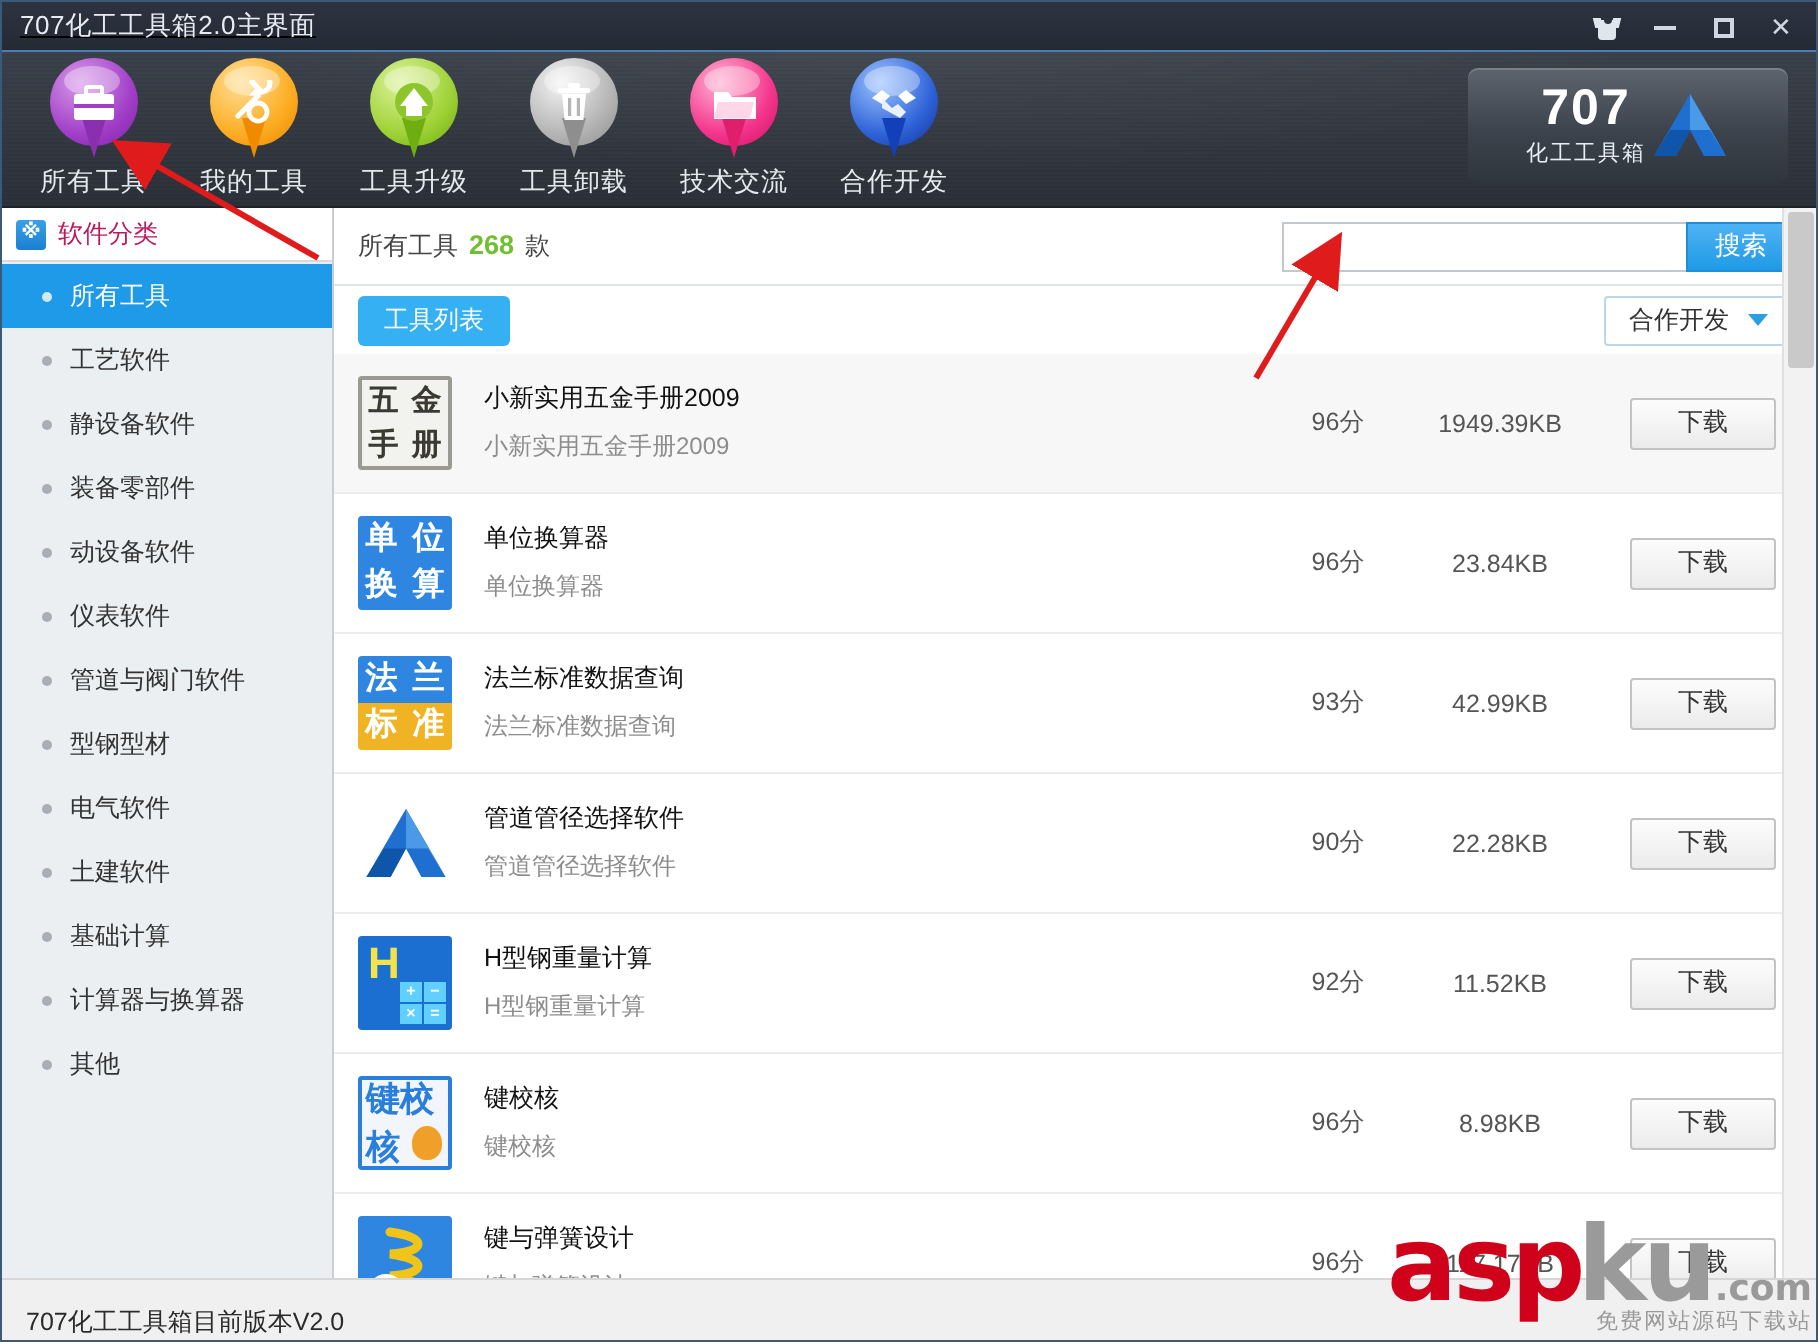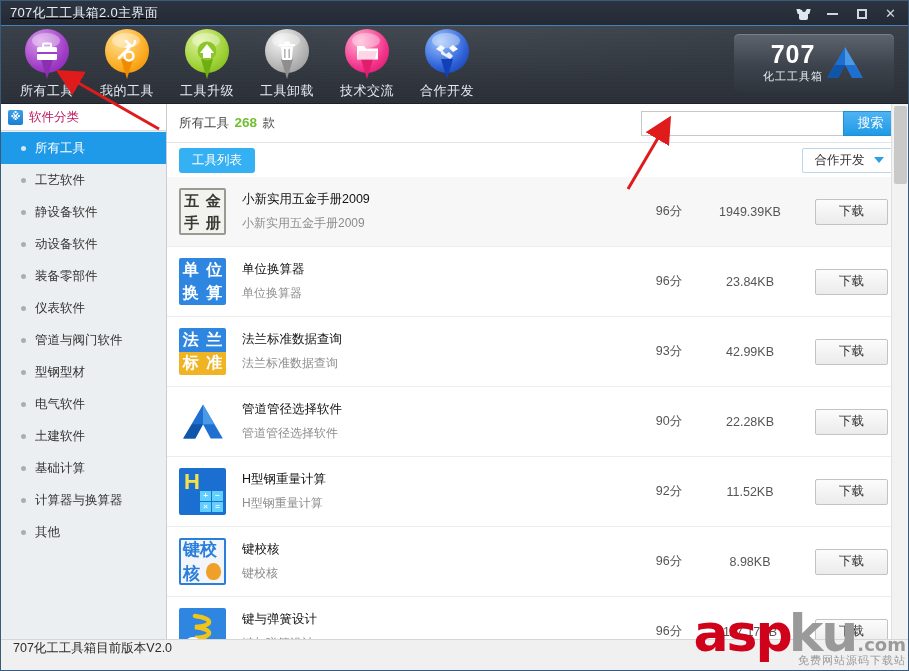--- a/index.html
+++ b/index.html
@@ -263,21 +263,21 @@
   .vscroll .thumb {
     position: absolute; left: 2px; top: 2px; width: 13px; height: 78px;
     background: #c9c9c9; border-radius: 2px;
   }
 
   
   .statusbar {
     position: absolute; left: 0; bottom: 0;
     width: 907px; height: 31px;
     background: #f0f0f0; border-top: 1px solid #d6d6d6;
-    display: flex; align-items: flex-start; padding-left: 12px;
+    display: flex; align-items: flex-end; padding-left: 12px;
   }
   .statusbar .txt { font-size: 12.5px; color: #2b2b2b; }
 
   
   .anno { position: absolute; pointer-events: none; z-index: 40; }
 
   
   .watermark {
     position: absolute; right: 2px; bottom: 2px;
     z-index: 50; pointer-events: none;
@@ -443,25 +443,25 @@
         <div class="sb-item">
           <span class="dot"></span>
           <span>工艺软件</span>
         </div>
         <div class="sb-item">
           <span class="dot"></span>
           <span>静设备软件</span>
         </div>
         <div class="sb-item">
           <span class="dot"></span>
+          <span>装备零部件</span>
+        </div>
+        <div class="sb-item">
+          <span class="dot"></span>
           <span>动设备软件</span>
-        </div>
-        <div class="sb-item">
-          <span class="dot"></span>
-          <span>装备零部件</span>
         </div>
         <div class="sb-item">
           <span class="dot"></span>
           <span>仪表软件</span>
         </div>
         <div class="sb-item">
           <span class="dot"></span>
           <span>管道与阀门软件</span>
         </div>
         <div class="sb-item">

